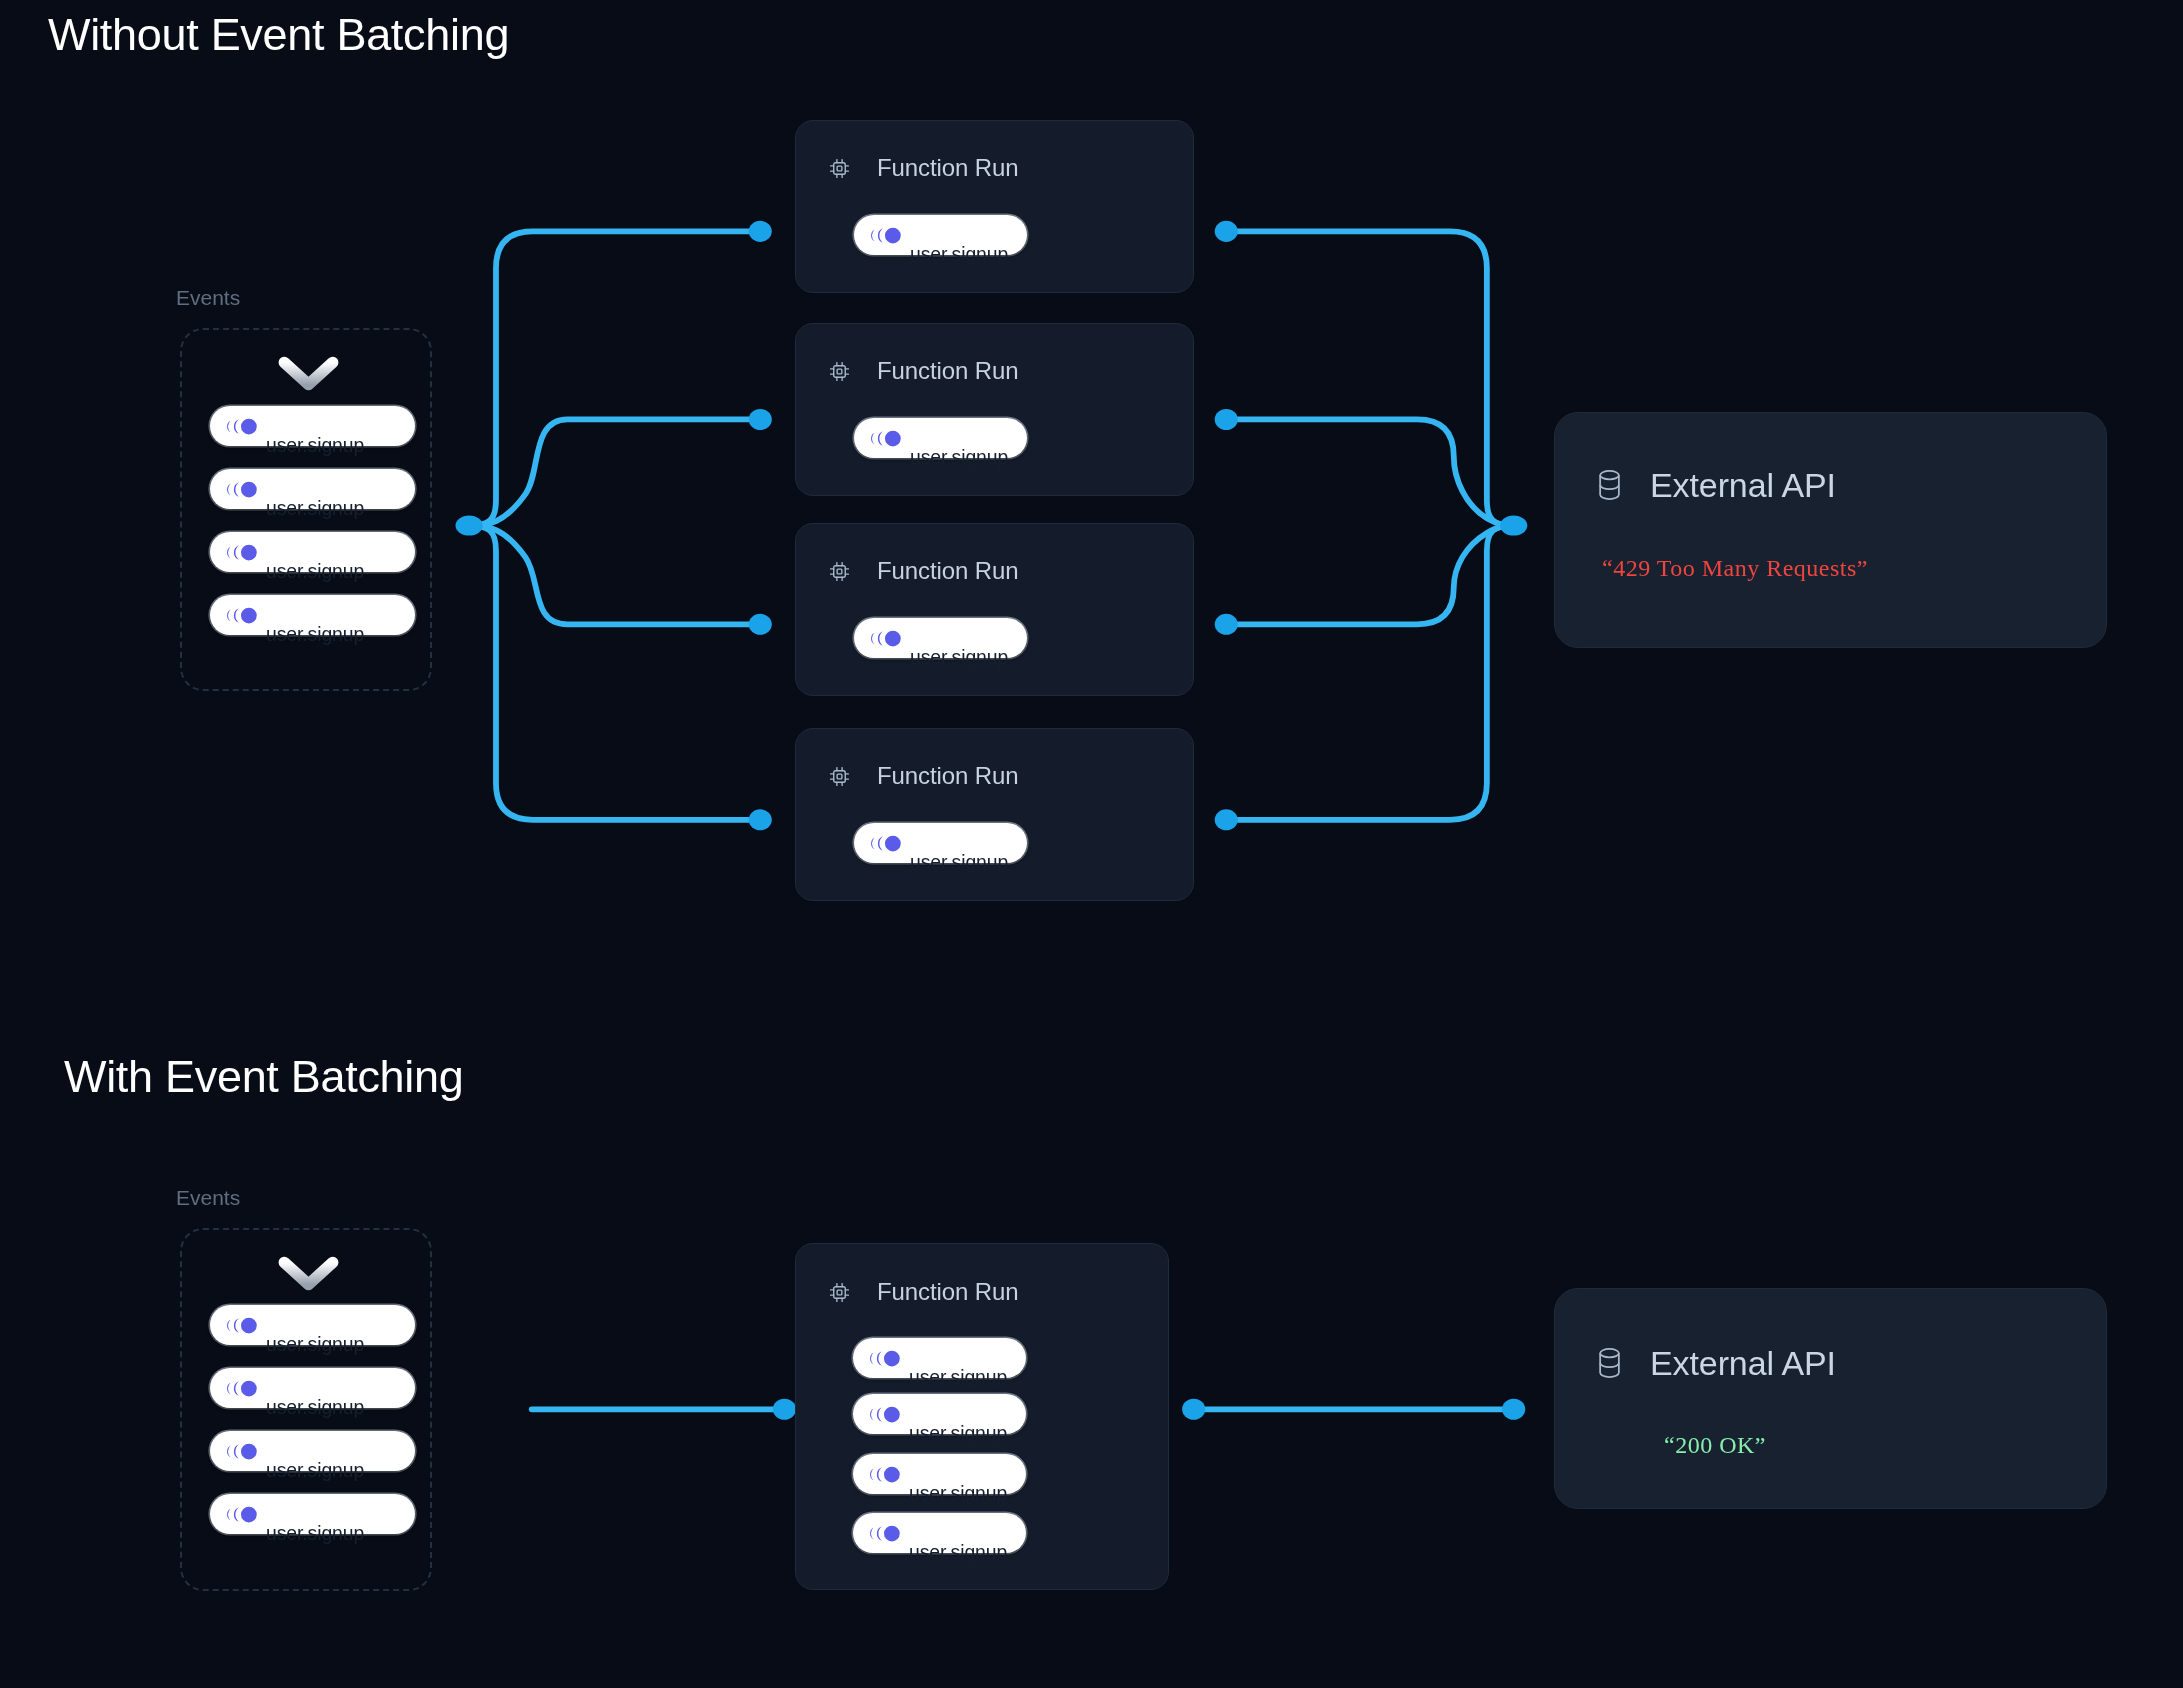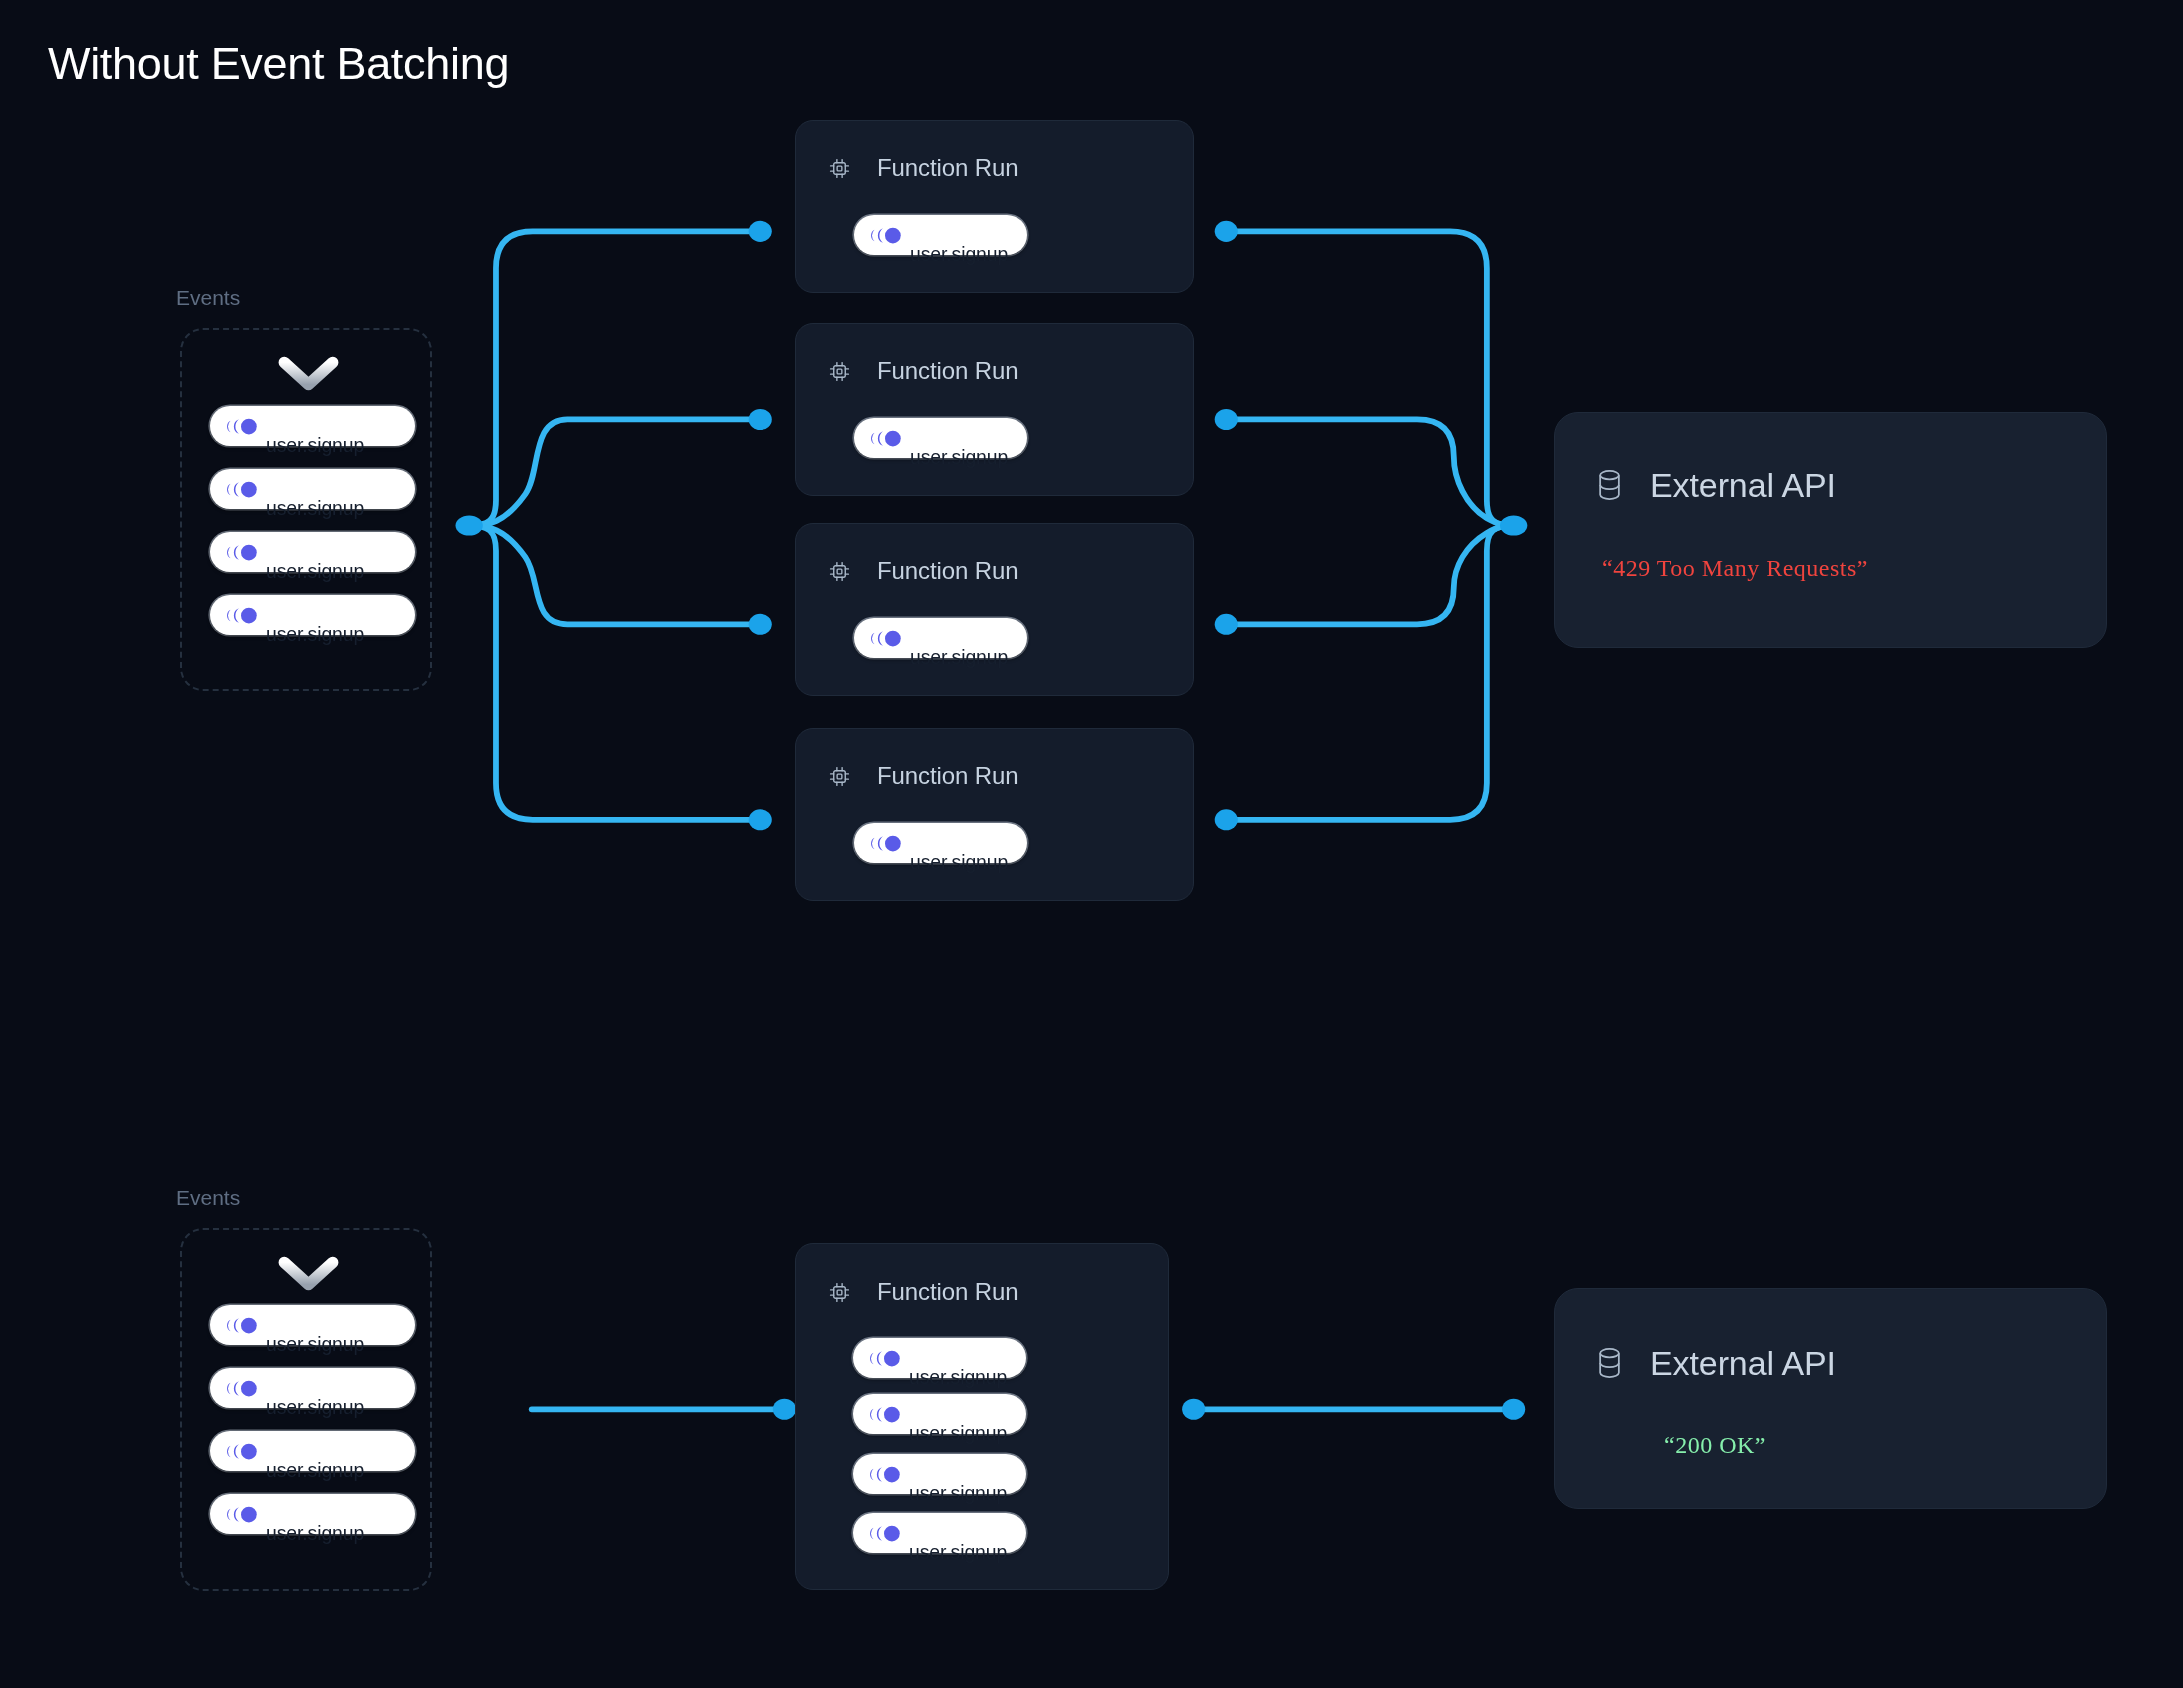--- a/index.html
+++ b/index.html
@@ -23,21 +23,21 @@
   
   .section-title {
     position: absolute;
     color: #FFFFFF;
     font-size: 45px;
     font-weight: 400;
     letter-spacing: -0.3px;
     white-space: nowrap;
     font-family: "Liberation Sans", sans-serif;
   }
-  #title-without { left: 48px; top: 38px; }
+  #title-without { left: 48px; top: 9px; }
   #title-with    { left: 64px; top: 1051px; }
 
   
   .events-label {
     position: absolute;
     color: #5F6E83;
     font-size: 21px;
     font-weight: 400;
     white-space: nowrap;
   }
@@ -311,20 +311,21 @@
   <div class="card api" style="left:1554px; top:412px; width:553px; height:236px;">
     <div class="card-header" style="left:41px; top:55px;">
       <svg class="db-icon" viewBox="0 0 52 60">
           <use href="#dbGlyph"></use>
         </svg>
       <span class="ch-title">External API</span>
     </div>
     <div class="status-text err" style="left:47px; top:142px;">“429 Too Many Requests”</div>
   </div>
 
+  <h1 class="section-title" id="title-with">With Event Batching</h1>
 
   <div class="events-label" style="left:176px; top:1186px;">Events</div>
 
   <div class="events-box" style="left:180px; top:1228px; width:252px; height:363px;">
     <svg class="chevron" style="left:95px; top:25px;" viewBox="0 0 120 74">
       <path d="M14,14 L60,56 L106,14" fill="none" stroke="url(#chevGrad)" stroke-width="22" stroke-linecap="round" stroke-linejoin="round"></path>
     </svg>
   </div>
 
   <div class="pill" style="left:210px; top:1305px; width:205px;">

